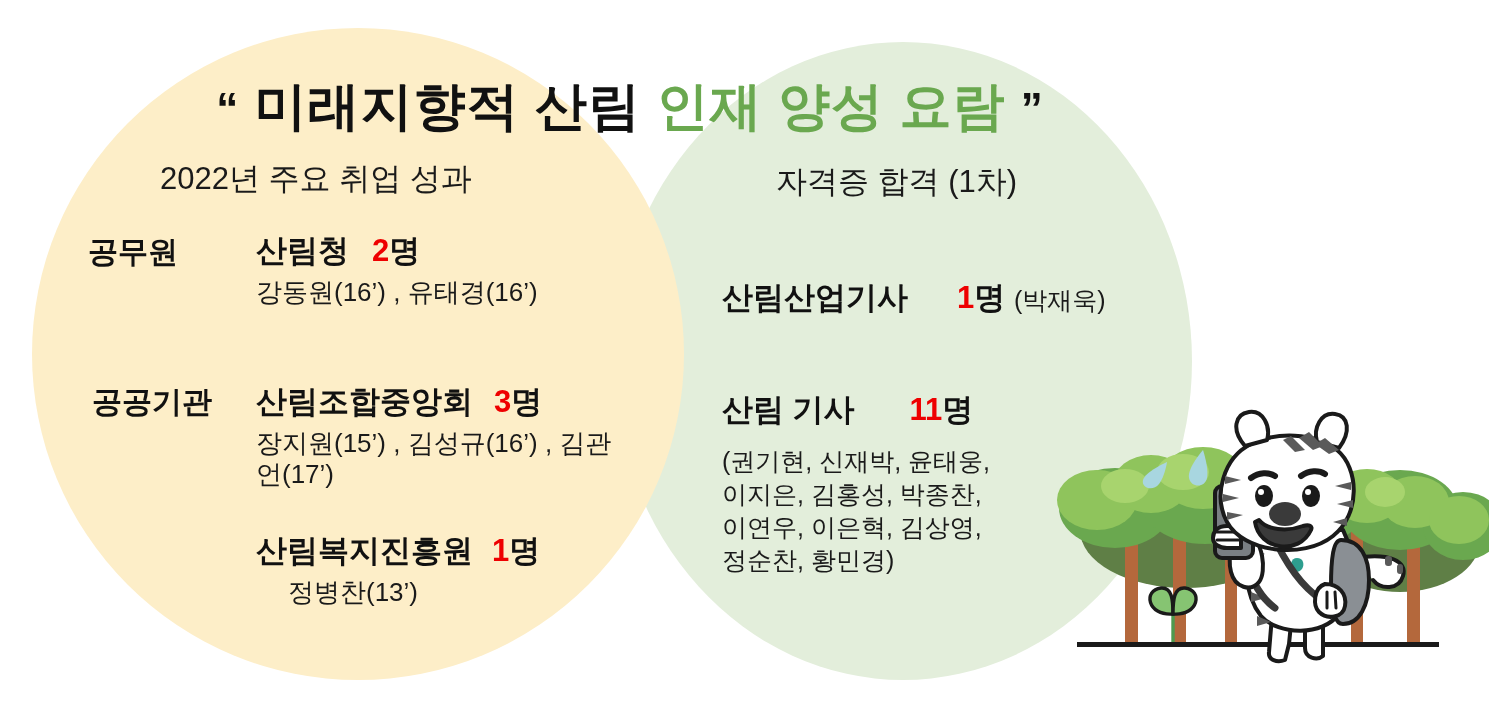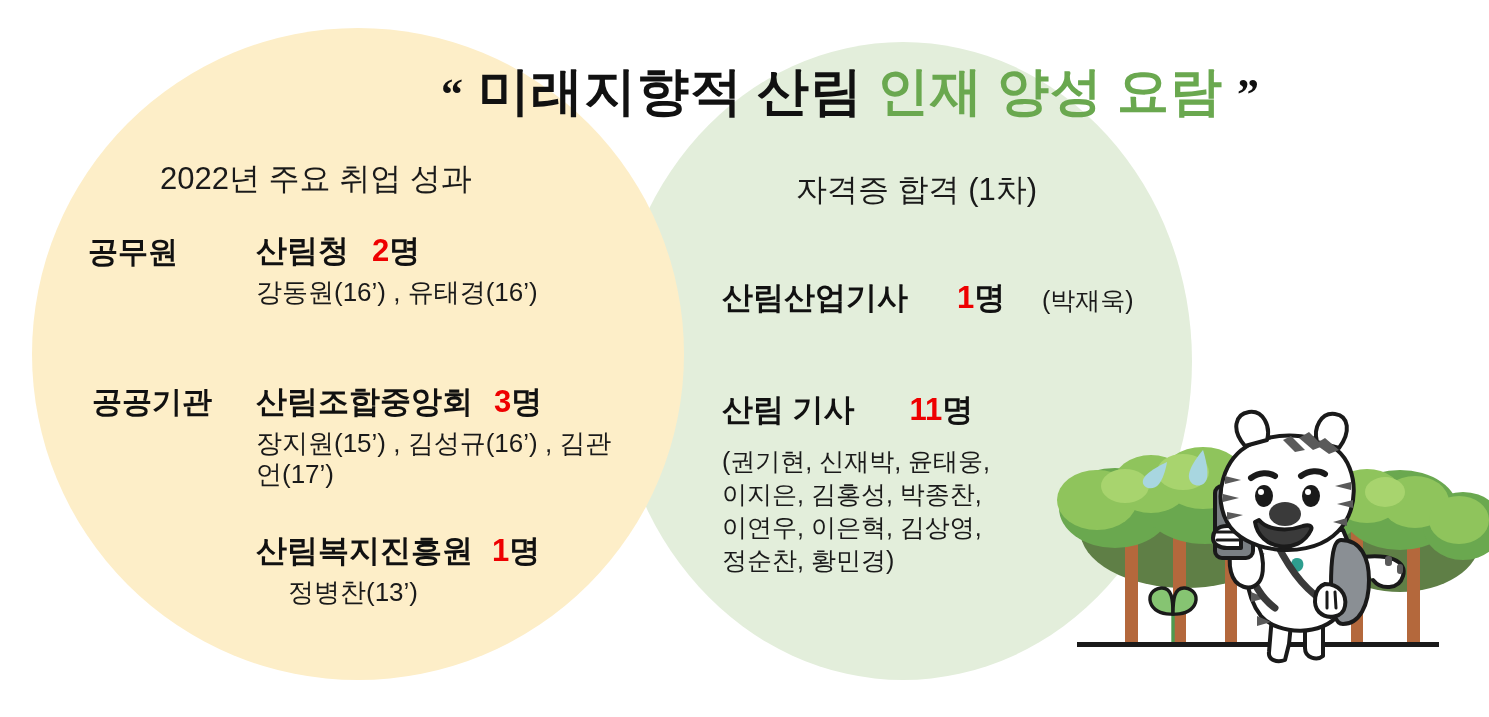--- a/index.html
+++ b/index.html
@@ -35,44 +35,43 @@
     top: 28px;
     width: 652px;
     height: 652px;
     background: #fdeec8;
   }
 
   
   #title {
     position: absolute;
     left: 0;
-    top: 57px;
+    top: 72px;
     width: 1260px;
-    text-align: right;
+    text-align: center;
     font-size: 52px;
     font-weight: bold;
     letter-spacing: 1px;
     white-space: nowrap;
     z-index: 20;
-    font-family: Liberation Serif, serif;
   }
   #title .q { color: #111111; font-size: 44px; }
   #title .dark { color: #111111; }
   #title .green { color: #6aa84f; }
 
   
   .section-head {
     position: absolute;
     font-size: 31px;
     color: #1a1a1a;
     white-space: nowrap;
     z-index: 15;
   }
   #left-subtitle { left: 160px; top: 158px; }
-  #right-subtitle { left: 796px; top: 161px; margin-top: 8px; }
+  #right-subtitle { left: 776px; top: 161px; }
 
   
   .blk { position: absolute; z-index: 15; white-space: nowrap; }
 
   .cat {
     font-size: 30px;
     font-weight: bold;
     color: #111111;
   }
   .org {
@@ -107,21 +106,21 @@
 
   #row-gonggong-cat    { left: 80px;  top: 382px; margin-left: 12px; }
   #row-gonggong-org    { left: 256px; top: 381px; }
   #row-gonggong-names  { left: 256px; top: 428px; white-space: normal; width: 380px; }
 
   #row-bokji-org       { left: 256px; top: 530px; text-align: center; }
   #row-bokji-names     { left: 256px; top: 577px; margin-left: 32px; }
 
   
   #row-sanup-org       { left: 722px; top: 277px; }
-  #row-sanup-person    { left: 1014px; top: 284px; font-size: 25px; color:#1a1a1a;margin-left:28px; }
+  #row-sanup-person    { left: 1014px; top: 284px; font-size: 25px; color:#1a1a1a; }
 
   #row-gisa-org        { left: 722px; top: 389px; }
   #row-gisa-names      { left: 722px; top: 445px; line-height: 1.32; white-space: pre-line; }
 
   
   #mascot-scene {
     position: absolute;
     left: 1055px;
     top: 380px;
     width: 434px;

